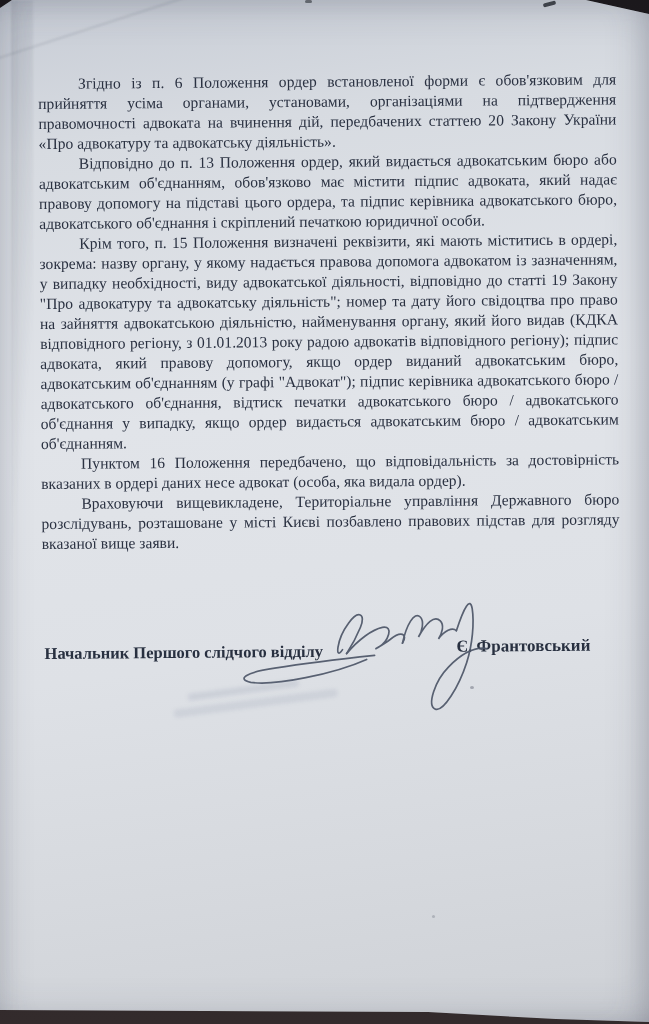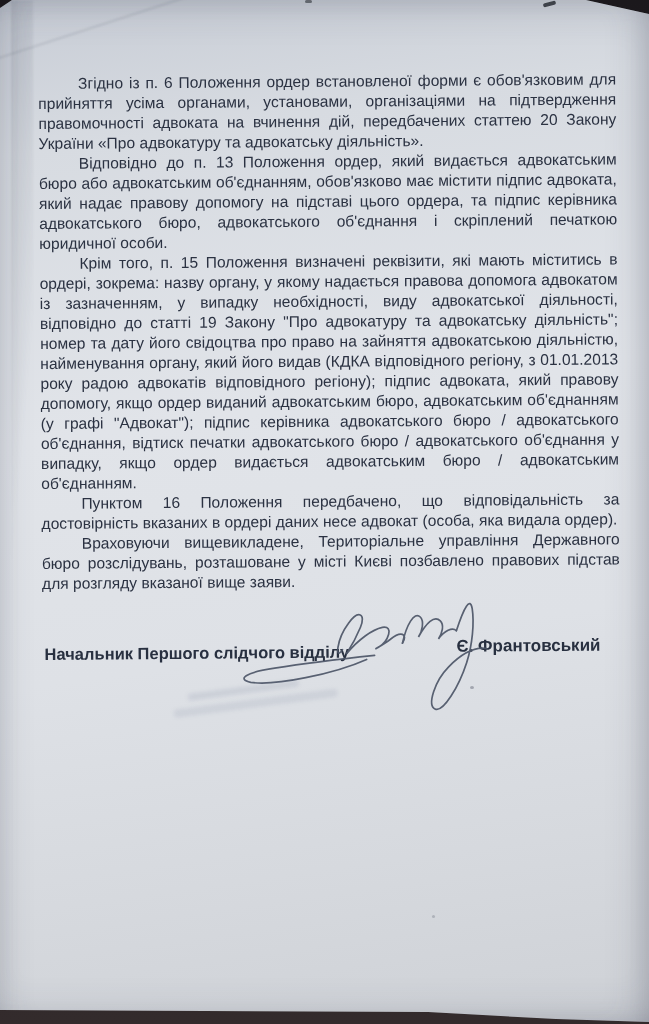--- a/index.html
+++ b/index.html
@@ -1,18 +1,18 @@
 <!DOCTYPE html>
 <html><head>
 <meta charset="utf-8">
 <style>
   html,body{margin:0;padding:0;width:649px;height:1024px;overflow:hidden;background:#26232a;}
   .photo{position:relative;width:649px;height:1024px;
          background:linear-gradient(180deg,#1b181c 0%,#332b2c 100%);
-         font-family:Liberation Sans, sans-serif;}
+         font-family:Liberation Serif, serif;}
   
   .paper{position:absolute;inset:0;
          clip-path:polygon(12px 0,586px 0,649px 14px,649px 1022px,556px 1019px,428px 1012px,0 1010px,0 8px);
          background:linear-gradient(172deg,#c7ccd5 0%,#d7dbe1 14%,#e1e4e9 40%,#dee1e6 62%,#d6d9de 82%,#ced1d6 100%);}
   .paper::after{content:"";position:absolute;inset:0;pointer-events:none;
          box-shadow:inset -24px 0 36px -18px rgba(55,60,78,.25),
                     inset 20px 0 34px -18px rgba(55,60,78,.16),
                     inset 0 -28px 42px -22px rgba(55,60,78,.20),
                     inset 0 26px 40px -20px rgba(55,60,78,.18);}
   .crease-left{position:absolute;left:11px;top:0;width:22px;height:560px;

